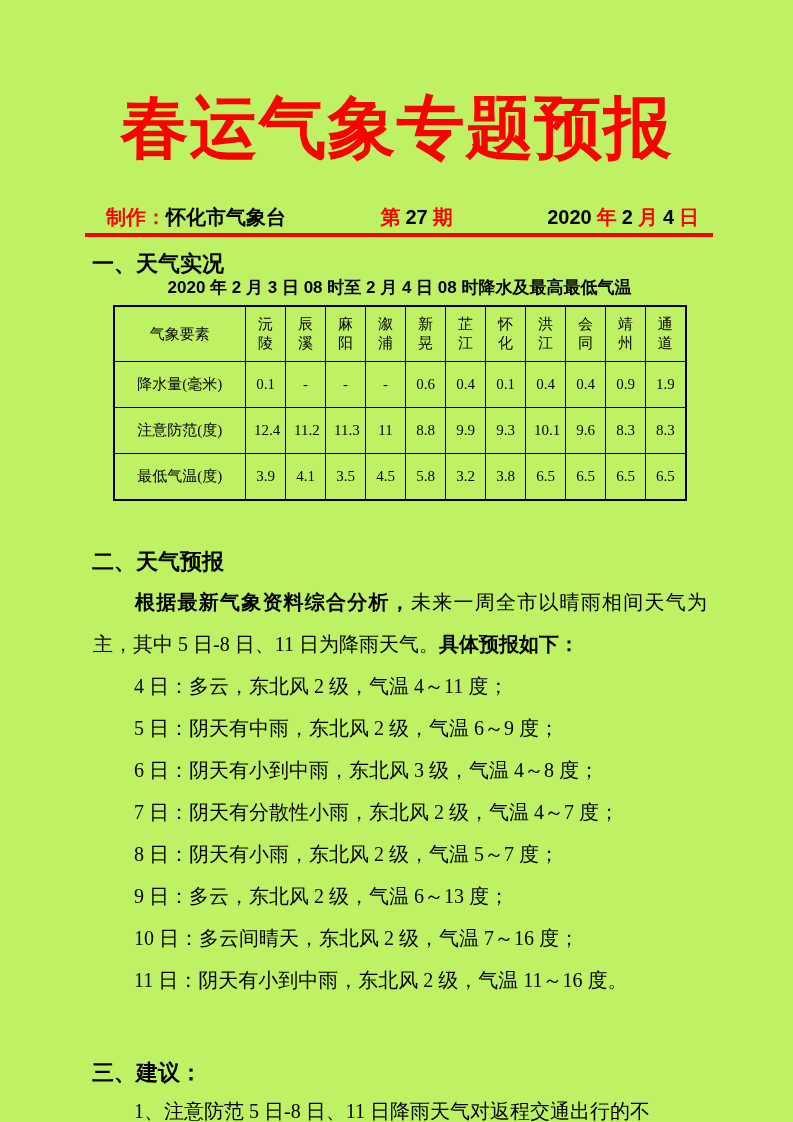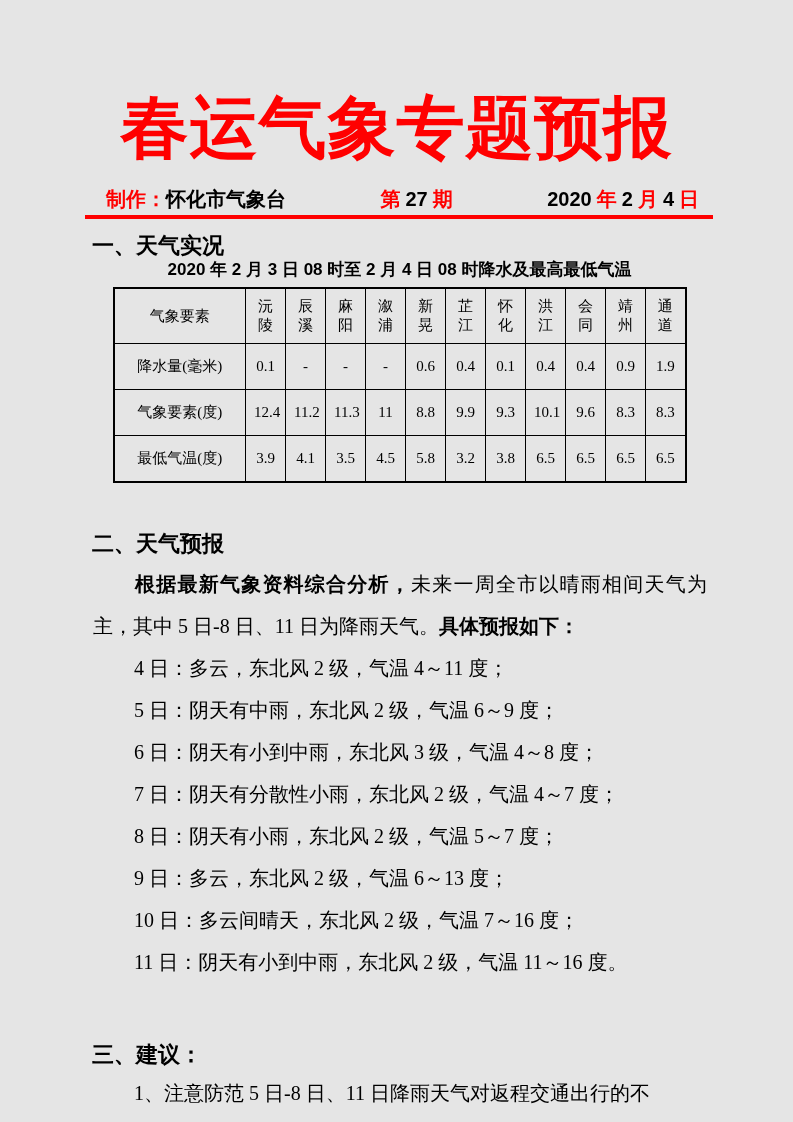--- a/index.html
+++ b/index.html
@@ -1,20 +1,20 @@
 <!DOCTYPE html>
 <html><head>
 <meta charset="utf-8">
 <style>
   html, body { margin: 0; padding: 0; background: #ffffff; }
   .page {
     position: relative;
     width: 793px;
     height: 1122px;
-    background: #e5e5e5;
+    background: #bef264;
     overflow: hidden;
     color: #000;
     font-family: "Liberation Serif", "DejaVu Serif", serif;
   }
   .doc-title {
     padding-top: 78px;
     text-align: center;
     font-size: 68px;
     line-height: 100px;
     font-weight: bold;
@@ -22,21 +22,21 @@
     letter-spacing: 1px;
     font-family: "Liberation Serif", "DejaVu Serif", serif;
   }
   .content {
     padding: 0 86px 0 92px;
   }
   .byline {
     display: flex;
     justify-content: space-between;
     align-items: baseline;
-    margin-top: 8px;
+    margin-top: 26px;
     padding: 0 8px 0 14px;
     font-size: 20px;
     font-weight: bold;
     line-height: 26px;
     font-family: "Liberation Sans", "DejaVu Sans", sans-serif;
   }
   .red { color: #ff0000; }
   .byline-part span { white-space: pre; }
   .byline-gap { display: inline-block; width: 5px; }
   .rule {
@@ -162,21 +162,21 @@
             <td>-</td>
             <td>0.6</td>
             <td>0.4</td>
             <td>0.1</td>
             <td>0.4</td>
             <td>0.4</td>
             <td>0.9</td>
             <td>1.9</td>
           </tr>
           <tr>
-            <td>气象要素(度)</td>
+            <td>注意防范(度)</td>
             <td>12.4</td>
             <td>11.2</td>
             <td>11.3</td>
             <td>11</td>
             <td>8.8</td>
             <td>9.9</td>
             <td>9.3</td>
             <td>10.1</td>
             <td>9.6</td>
             <td>8.3</td>

